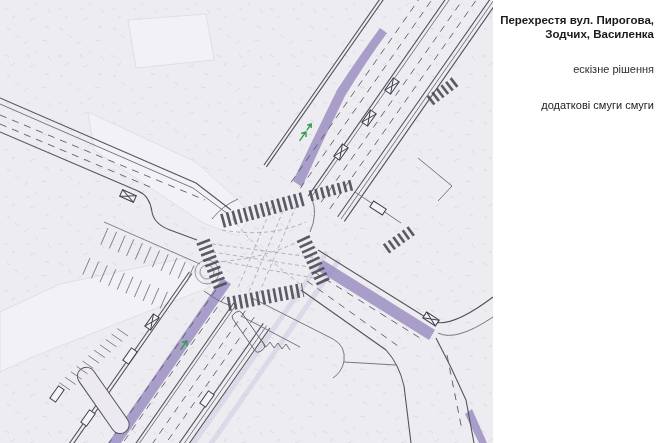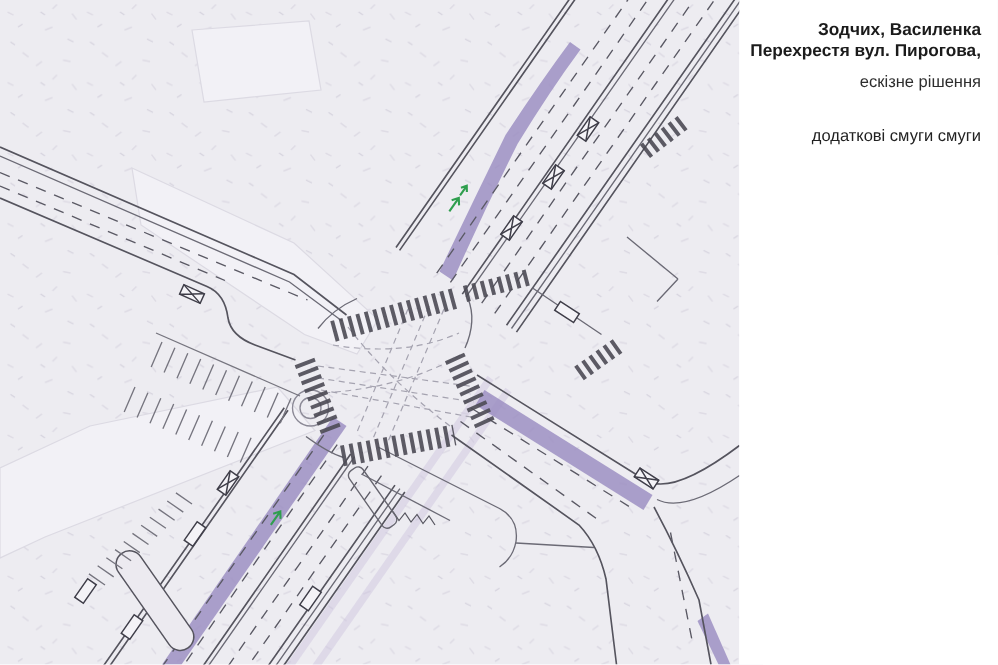--- a/index.html
+++ b/index.html
@@ -7,21 +7,21 @@
     position:relative;width:665px;height:443px;overflow:hidden;
     background:#ffffff;font-family:"Liberation Sans",sans-serif;
   }
   .drawing{position:absolute;left:0;top:0;width:493px;height:443px;}
   .panel{
     position:absolute;left:493px;top:0;width:172px;height:443px;
     background:#ffffff;box-sizing:border-box;
     padding:13px 11px 0 6px;text-align:right;
   }
   .t-bold{font-weight:700;font-size:11.5px;line-height:1.25;color:#1b1b1b;}
-  .t-reg{font-weight:400;font-size:11px;line-height:1.3;color:#2d2d2d;margin-top:6px;}
+  .t-reg{font-weight:400;font-size:11px;line-height:1.3;color:#2d2d2d;margin-top:20px;}
   .t-note{font-weight:400;font-size:11px;color:#222;margin-top:23px;}
   svg .rl{stroke:#55545e;stroke-width:1.1;fill:none;}
   svg .rl2{stroke:#6b6a75;stroke-width:0.9;fill:none;}
   svg .dash{stroke:#5a5964;stroke-width:0.9;fill:none;stroke-dasharray:7 6;}
   svg .zebra{stroke:#4b4a54;fill:none;stroke-dasharray:2.6 3.2;opacity:.9;}
   svg .guide{stroke:#a5a3b0;stroke-width:.8;fill:none;stroke-dasharray:4 3;}
   svg .bldg{fill:#f2f1f6;stroke:#dcdae3;stroke-width:.8;}
   svg .comb{stroke:#76757f;stroke-width:.9;fill:none;}
   svg .veh{stroke:#3f3e49;stroke-width:1;fill:#f4f3f7;}
   svg .purple{fill:#9a8cc1;opacity:.82;}
@@ -195,19 +195,19 @@
             <path class="garrow" d="M0,4 L0,-3 M-2.4,-.5 L0,-3.8 L2.4,-.5" stroke-width="1.1"></path>
           </g>
         <g transform="translate(184,345) rotate(35)">
             <path class="garrow" d="M0,6 L0,-4 M-3,-1 L0,-5 L3,-1"></path>
           </g>
       </g>
     </g>
   </svg>
 
   <div class="panel">
+    <div class="t-bold">Перехрестя вул. Пирогова,</div>
     <div class="t-bold">Зодчих, Василенка</div>
-    <div class="t-bold">Перехрестя вул. Пирогова,</div>
     <div class="t-reg">ескізне рішення</div>
     <div class="t-note">додаткові смуги смуги</div>
   </div>
 
 </div>
 
 </body></html>

